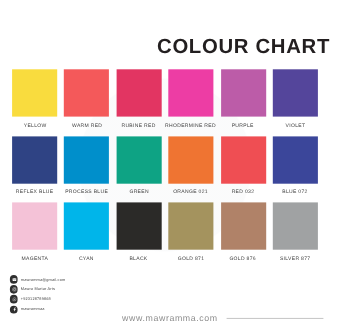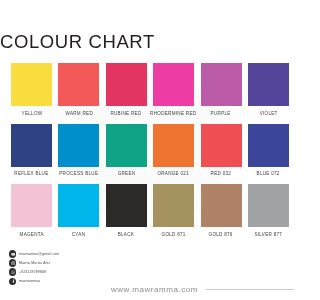--- a/index.html
+++ b/index.html
@@ -34,24 +34,24 @@
     background:
       radial-gradient(circle at 50% 50%, #9aa6b4 0 58%, rgba(154,166,180,0) 59%);
     pointer-events: none;
     z-index: 0;
   }
   .chart-title {
     position: absolute;
     top: 31px;
     left: 0;
     width: 300px;
-    text-align: left;
+    text-align: right;
     font-size: 18.5px;
     letter-spacing: 0.6px;
-    font-weight: 400;
+    font-weight: 700;
     color: #231f20;
     z-index: 2;
   }
   .grid {
     position: absolute;
     top: 63px;
     left: 11px;
     width: 278px;
     z-index: 2;
   }

